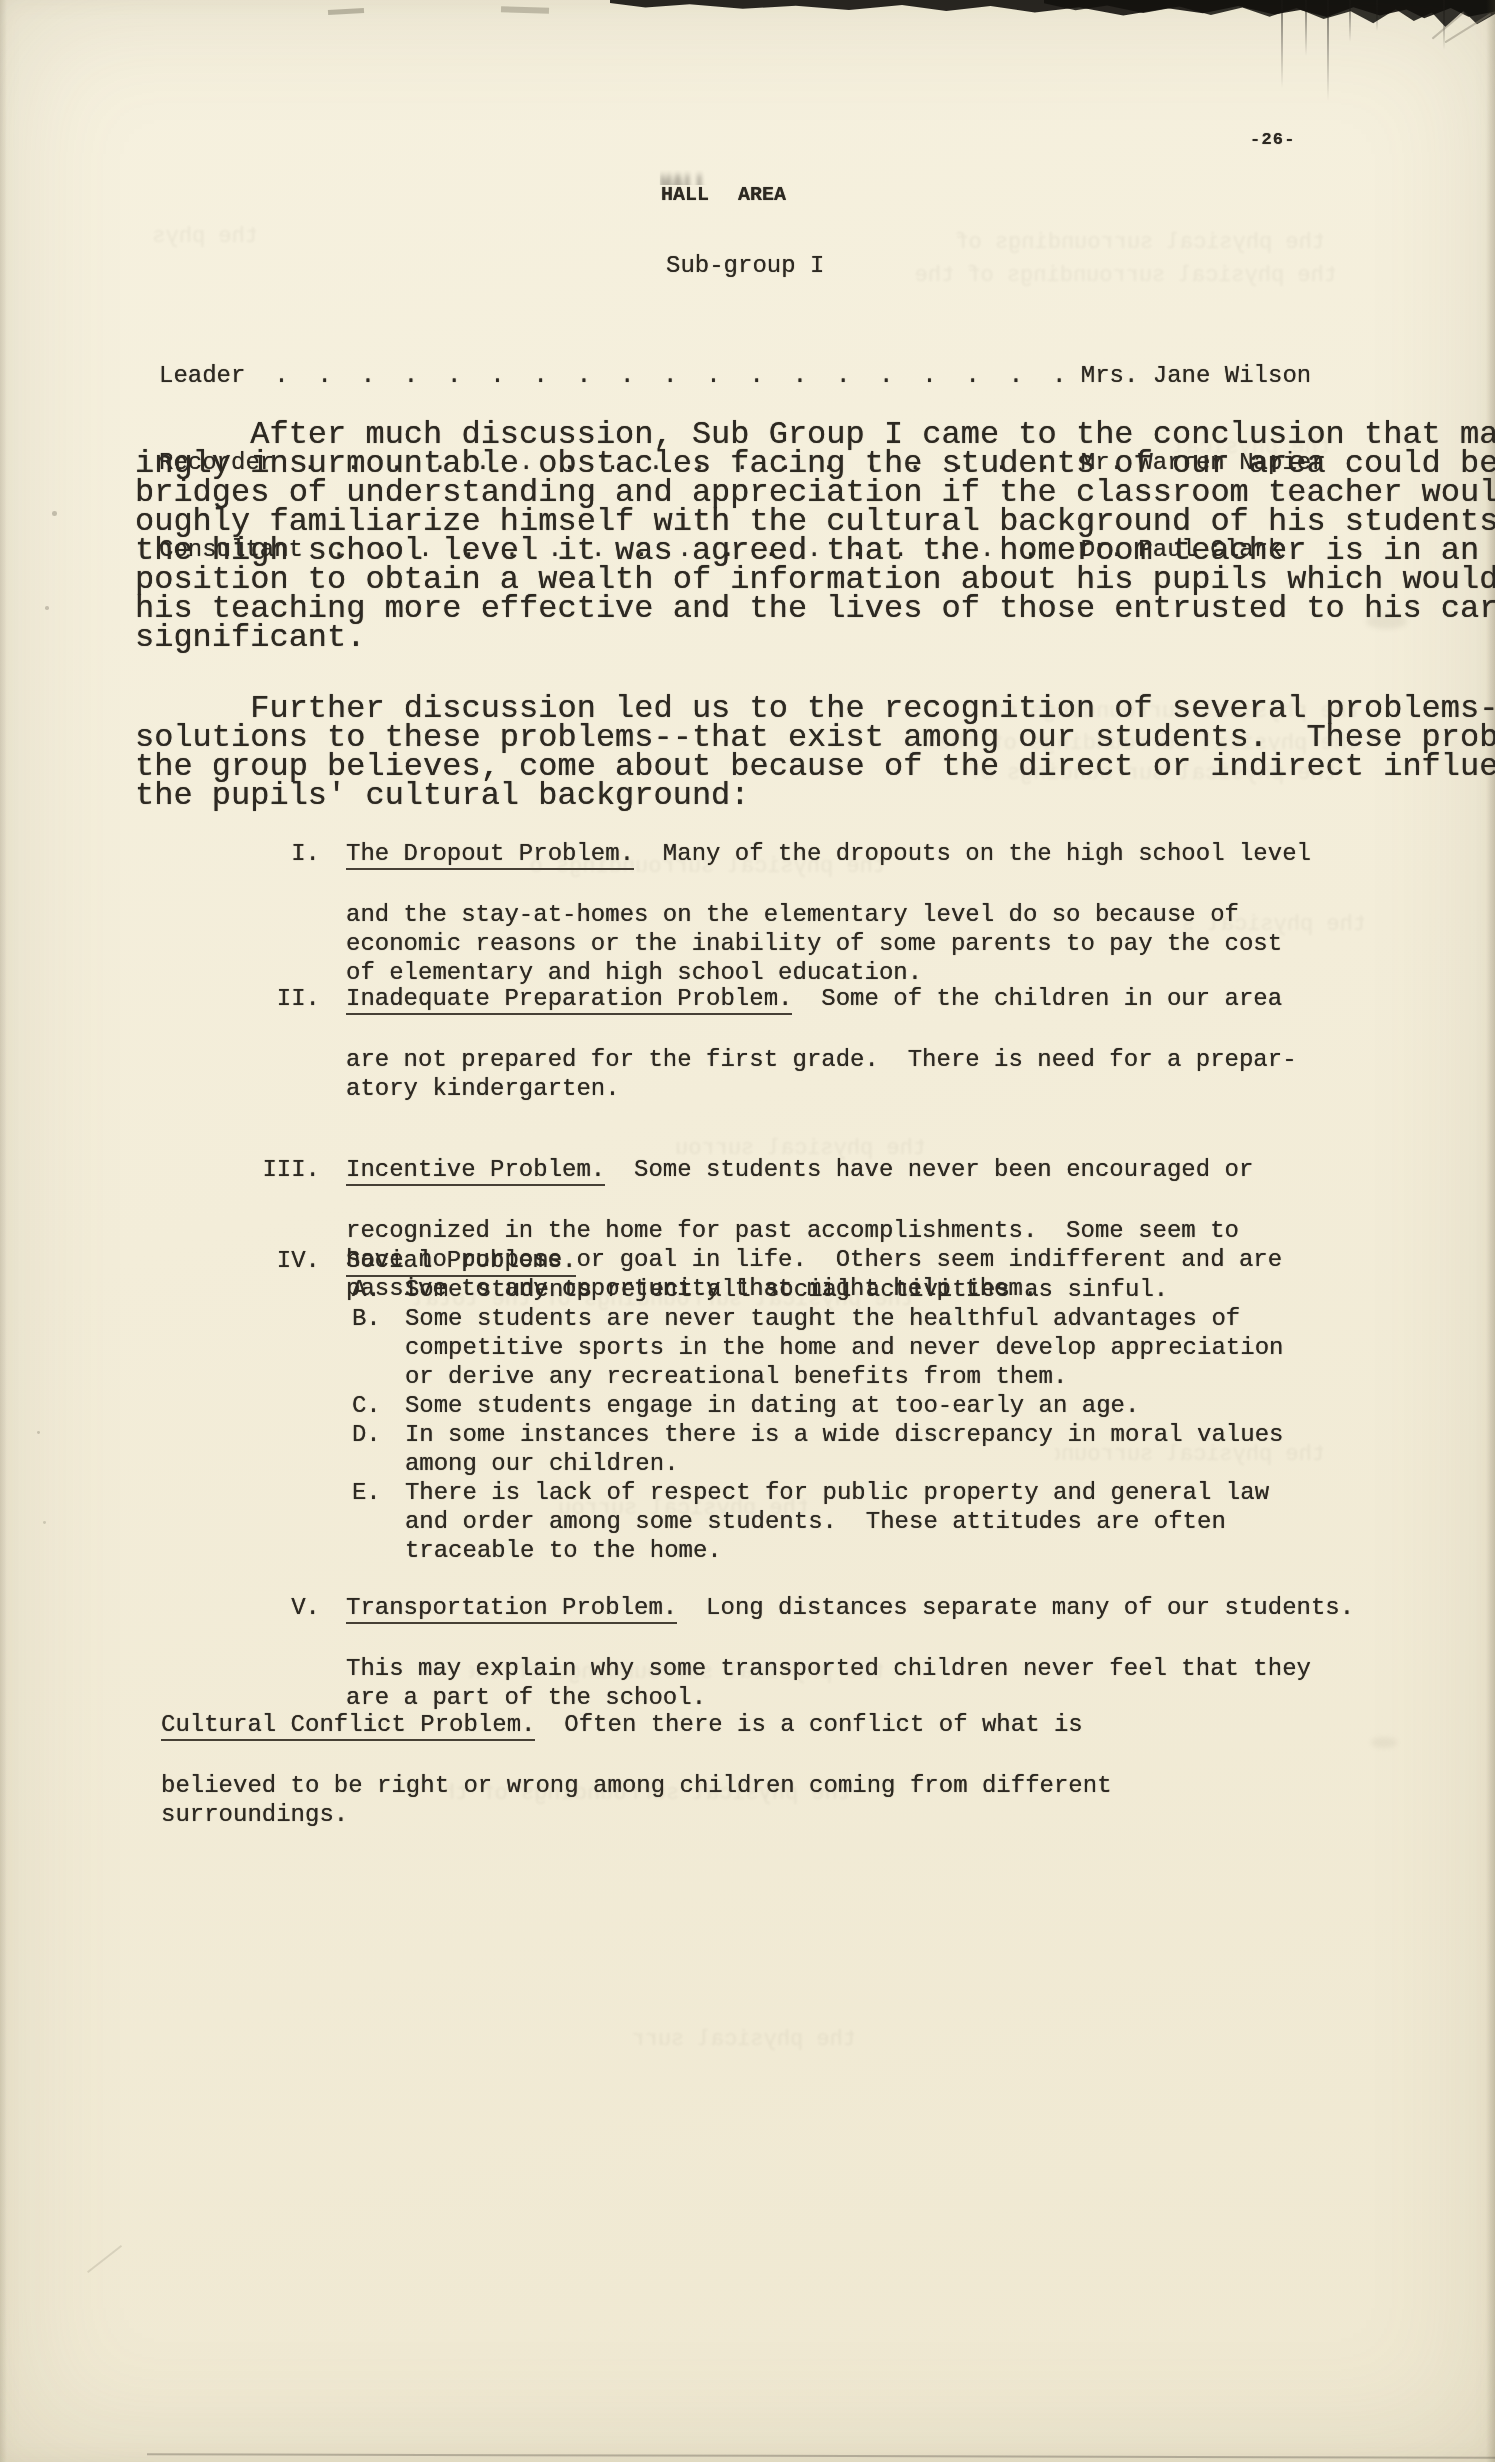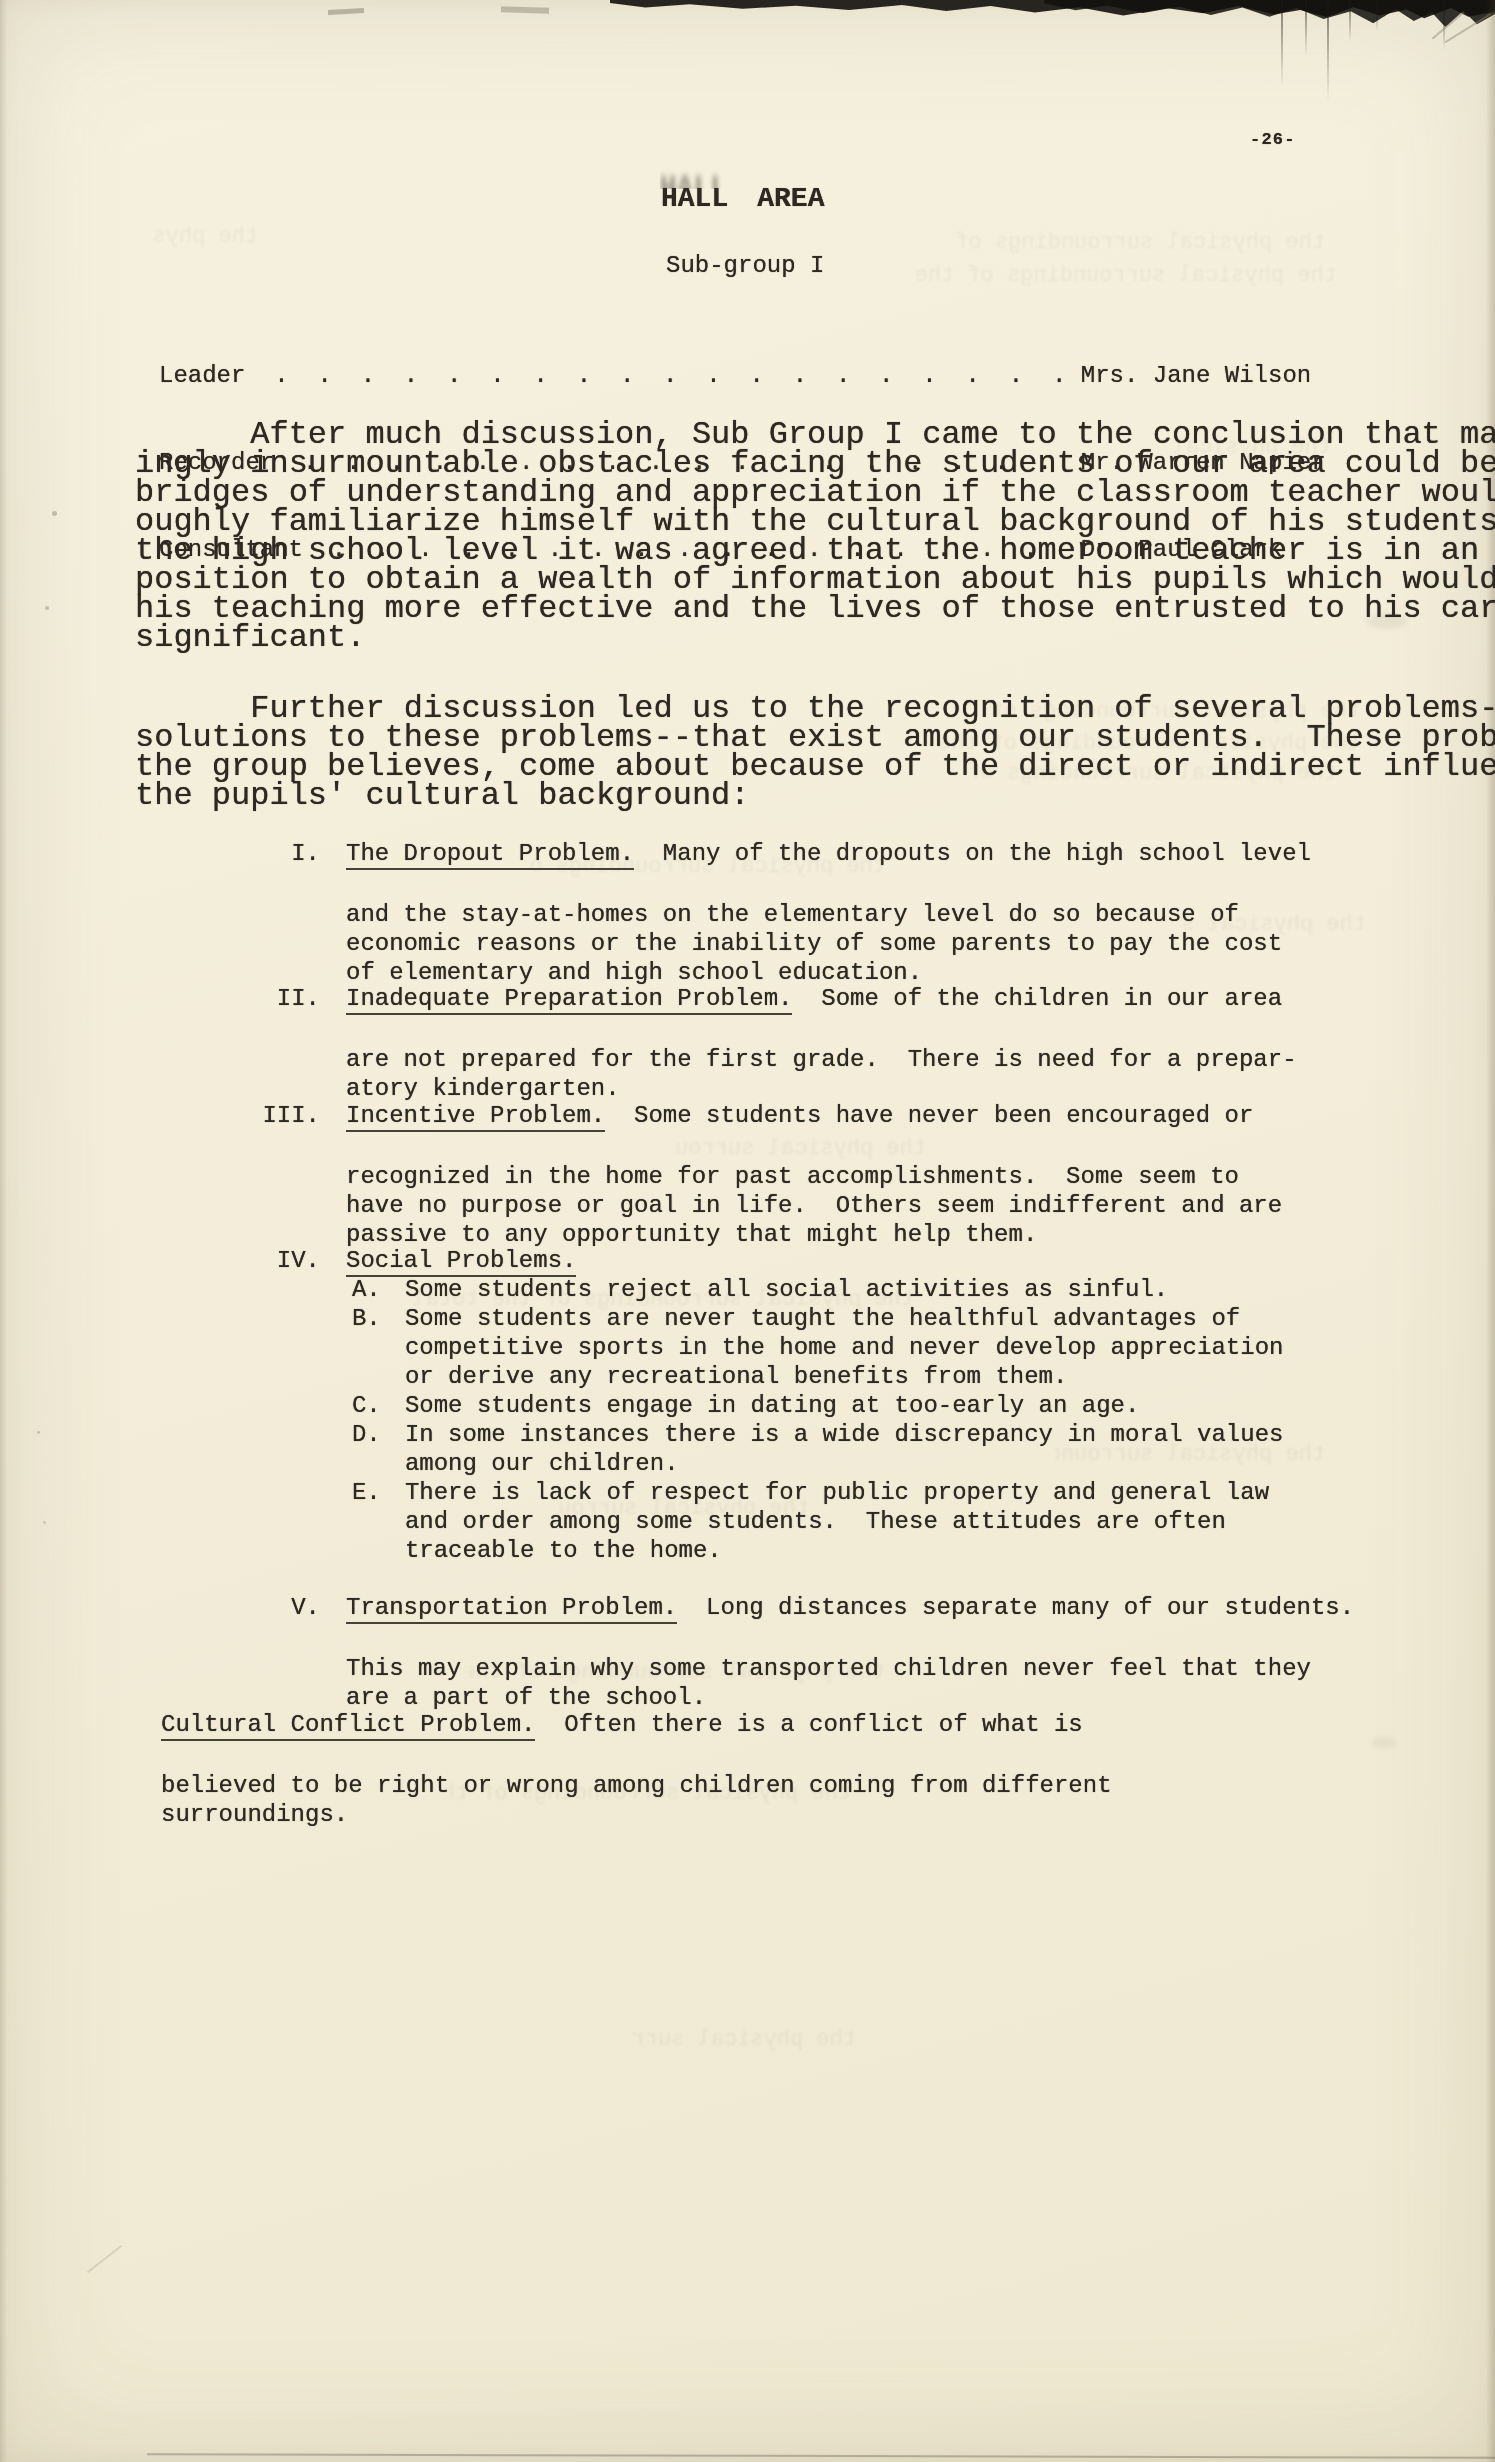--- a/index.html
+++ b/index.html
@@ -32,21 +32,21 @@
   .speck{position:absolute;border-radius:50%;background:#55503f;}
   .blob{position:absolute;background:#8c8570;filter:blur(2.9px);border-radius:50%;}
 
   .bleed{position:absolute;transform:scaleX(-1);filter:blur(1.3px);opacity:.08;color:#6b6452;
     font-size:22px;white-space:nowrap;overflow:hidden;pointer-events:none;}
 
   
   .ink{text-shadow:0 0 0.8px rgba(40,35,27,.85);}
 
   .pagenum{position:absolute;left:1250px;top:130px;font-size:17px;font-weight:bold;letter-spacing:1.2px;}
-  .title{position:absolute;left:661px;top:183px;font-size:28px;font-weight:bold;white-space:pre;}
+  .title{position:absolute;left:661px;top:183px;font-size:20px;font-weight:bold;white-space:pre;}
   .tword{position:relative;display:inline-block;}
   .ghost{position:absolute;left:-1.2px;top:-8.8px;filter:blur(2.3px);opacity:.45;
     transform:scaleY(1.35);clip-path:inset(0 0 52% 0);pointer-events:none;}
   .t2{margin-left:29px;}
   .subtitle{position:absolute;left:666px;top:252px;font-size:24px;}
 
   .officers{position:absolute;left:159px;top:303px;font-size:24px;line-height:29px;white-space:pre;}
 
   .para{position:absolute;left:135px;font-size:32px;line-height:29px;white-space:pre;}
   .p1{top:420px;} .p2{top:694px;}
@@ -127,21 +127,21 @@
 
   <div class="item ink" style="top:984px;">
     <div class="inum">II.</div>
     <div class="ibody">
       <div class="iline1"><span class="u">Inadequate Preparation Problem.</span><span>  Some of the children in our area</span></div>
       <div class="icont">are not prepared for the first grade.  There is need for a prepar-
 atory kindergarten.</div>
     </div>
   </div>
 
-  <div class="item ink" style="top:1101px;">
+  <div class="item ink" style="top:1155px;">
     <div class="inum">III.</div>
     <div class="ibody">
       <div class="iline1"><span class="u">Incentive Problem.</span><span>  Some students have never been encouraged or</span></div>
       <div class="icont">recognized in the home for past accomplishments.  Some seem to
 have no purpose or goal in life.  Others seem indifferent and are
 passive to any opportunity that might help them.</div>
     </div>
   </div>
 
   <div class="item ink" style="top:1246px;justify-content:space-between;">

